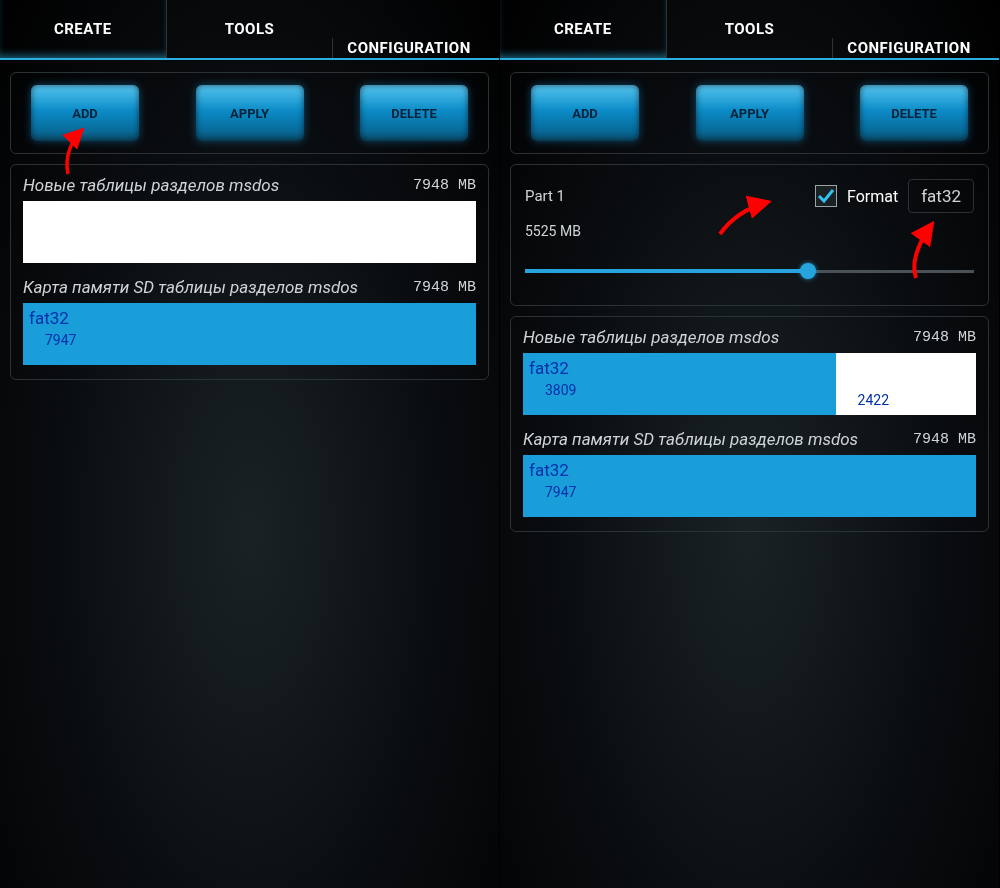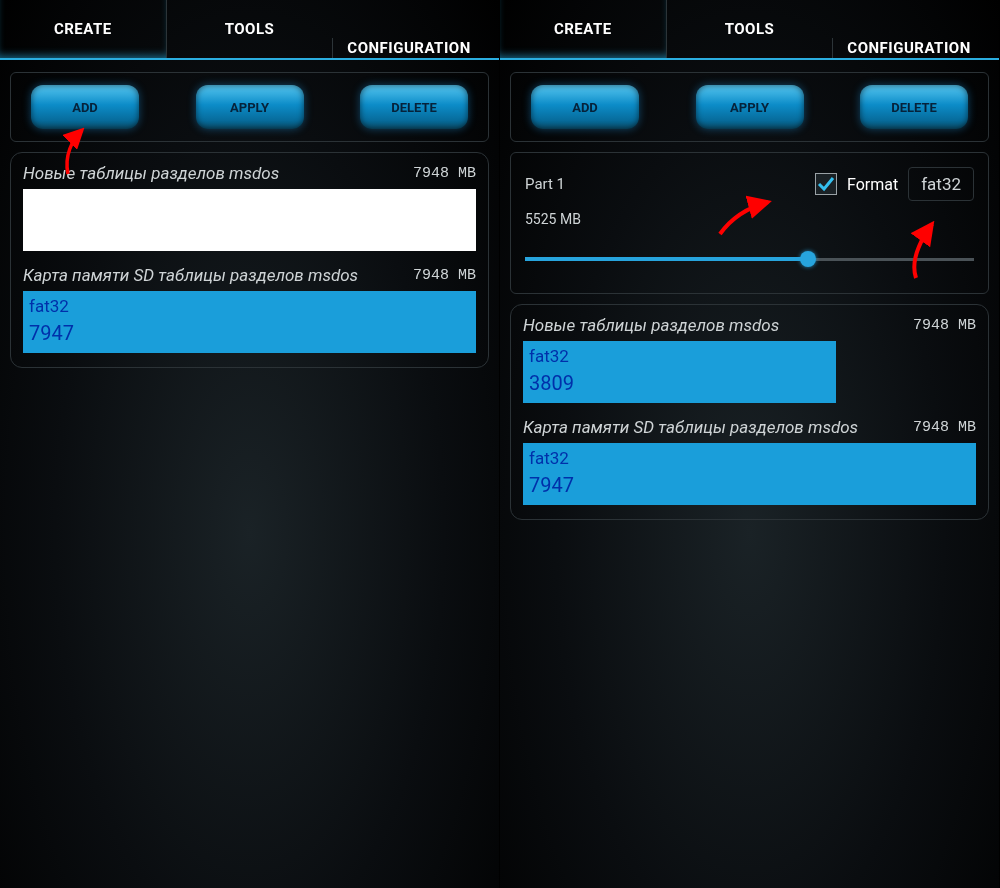--- a/index.html
+++ b/index.html
@@ -45,22 +45,22 @@
     margin: 12px 10px 10px 10px;
     border: 1px solid #2b3236;
     border-radius: 6px;
     padding: 12px 20px;
     display: flex;
     justify-content: space-between;
     align-items: center;
   }
   .btn {
     width: 108px;
-    height: 44px;
-    border-radius: 12px;
+    height: 56px;
+    border-radius: 6px;
     background: linear-gradient(#56c6f0, #0c8cc8 45%, #076c9c 80%, #0a4e6c);
     box-shadow: inset 0 0 6px rgba(0,0,0,0.6), 0 0 8px rgba(29,161,242,0.4);
     display: flex;
     align-items: center;
     justify-content: center;
     font-size: 13px;
     font-weight: 700;
     color: #06223a;
     cursor: pointer;
   }
@@ -139,21 +139,21 @@
     background: #27a4dd;
     border-radius: 50%;
     box-shadow: 0 0 4px rgba(39,164,221,0.8);
     cursor: pointer;
   }
 
   
   .sections {
     margin: 10px 10px;
     border: 1px solid #2b3236;
-    border-radius: 12px;
+    border-radius: 6px;
     padding: 10px 12px 12px 12px;
   }
   .sec-head {
     display: flex;
     justify-content: space-between;
     align-items: center;
     font-size: 17px;
     font-style: italic;
     color: #cfd4d6;
     margin-bottom: 6px;
@@ -169,21 +169,21 @@
     height: 100%;
     display: flex;
     flex-direction: column;
     justify-content: flex-start;
     padding: 4px 6px;
     font-size: 17px;
     line-height: 1.4;
     overflow: hidden;
   }
   .seg .fs { color: #0030aa; }
-  .seg .val { color: #0030aa; font-size: 20px; }
+  .seg .val { color: #0030aa; font-size: 14px; margin-left: 16px; }
   .seg.empty { background: #fff; }
   .seg.cyan  { background: #1a9eda; }
   .seg.white .val, .seg.white .fs { color: #0030aa; }
 </style>
 </head>
 <body>
 
 <div class="screen">
 
   <div class="tabs">
@@ -291,20 +291,23 @@
   <div class="sections">
     <div class="sec-head">
       <span>Новые таблицы разделов msdos</span>
       <span class="sec-size">7948 MB</span>
     </div>
     <div class="bar">
       <div class="seg cyan" id="r1p1" style="width: 69%;">
         <span class="fs">fat32</span>
         <span class="val">3809</span>
       </div>
+      <div class="seg empty white" id="r1p2" style="justify-content: flex-end; width: 31%;">
+        <span class="val">2422</span>
+      </div>
     </div>
 
     <div class="sec-head">
       <span>Карта памяти SD таблицы разделов msdos</span>
       <span class="sec-size">7948 MB</span>
     </div>
     <div class="bar last">
       <div class="seg cyan" style="width:100%">
         <span class="fs">fat32</span>
         <span class="val">7947</span>

